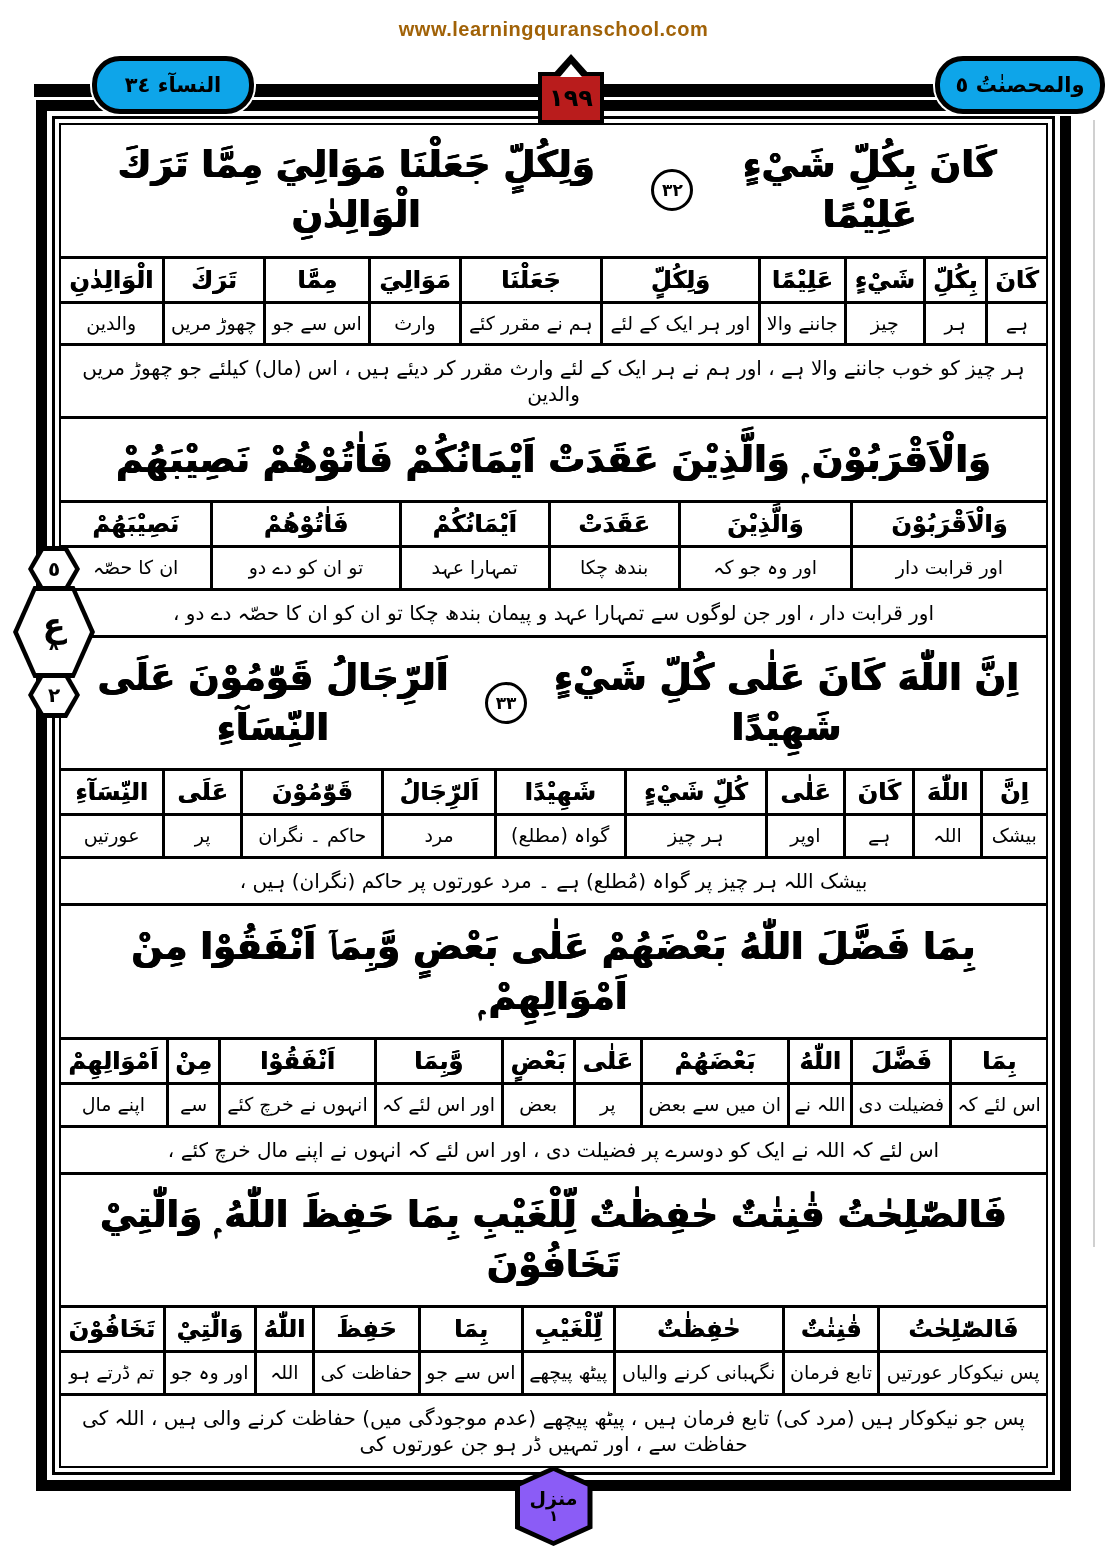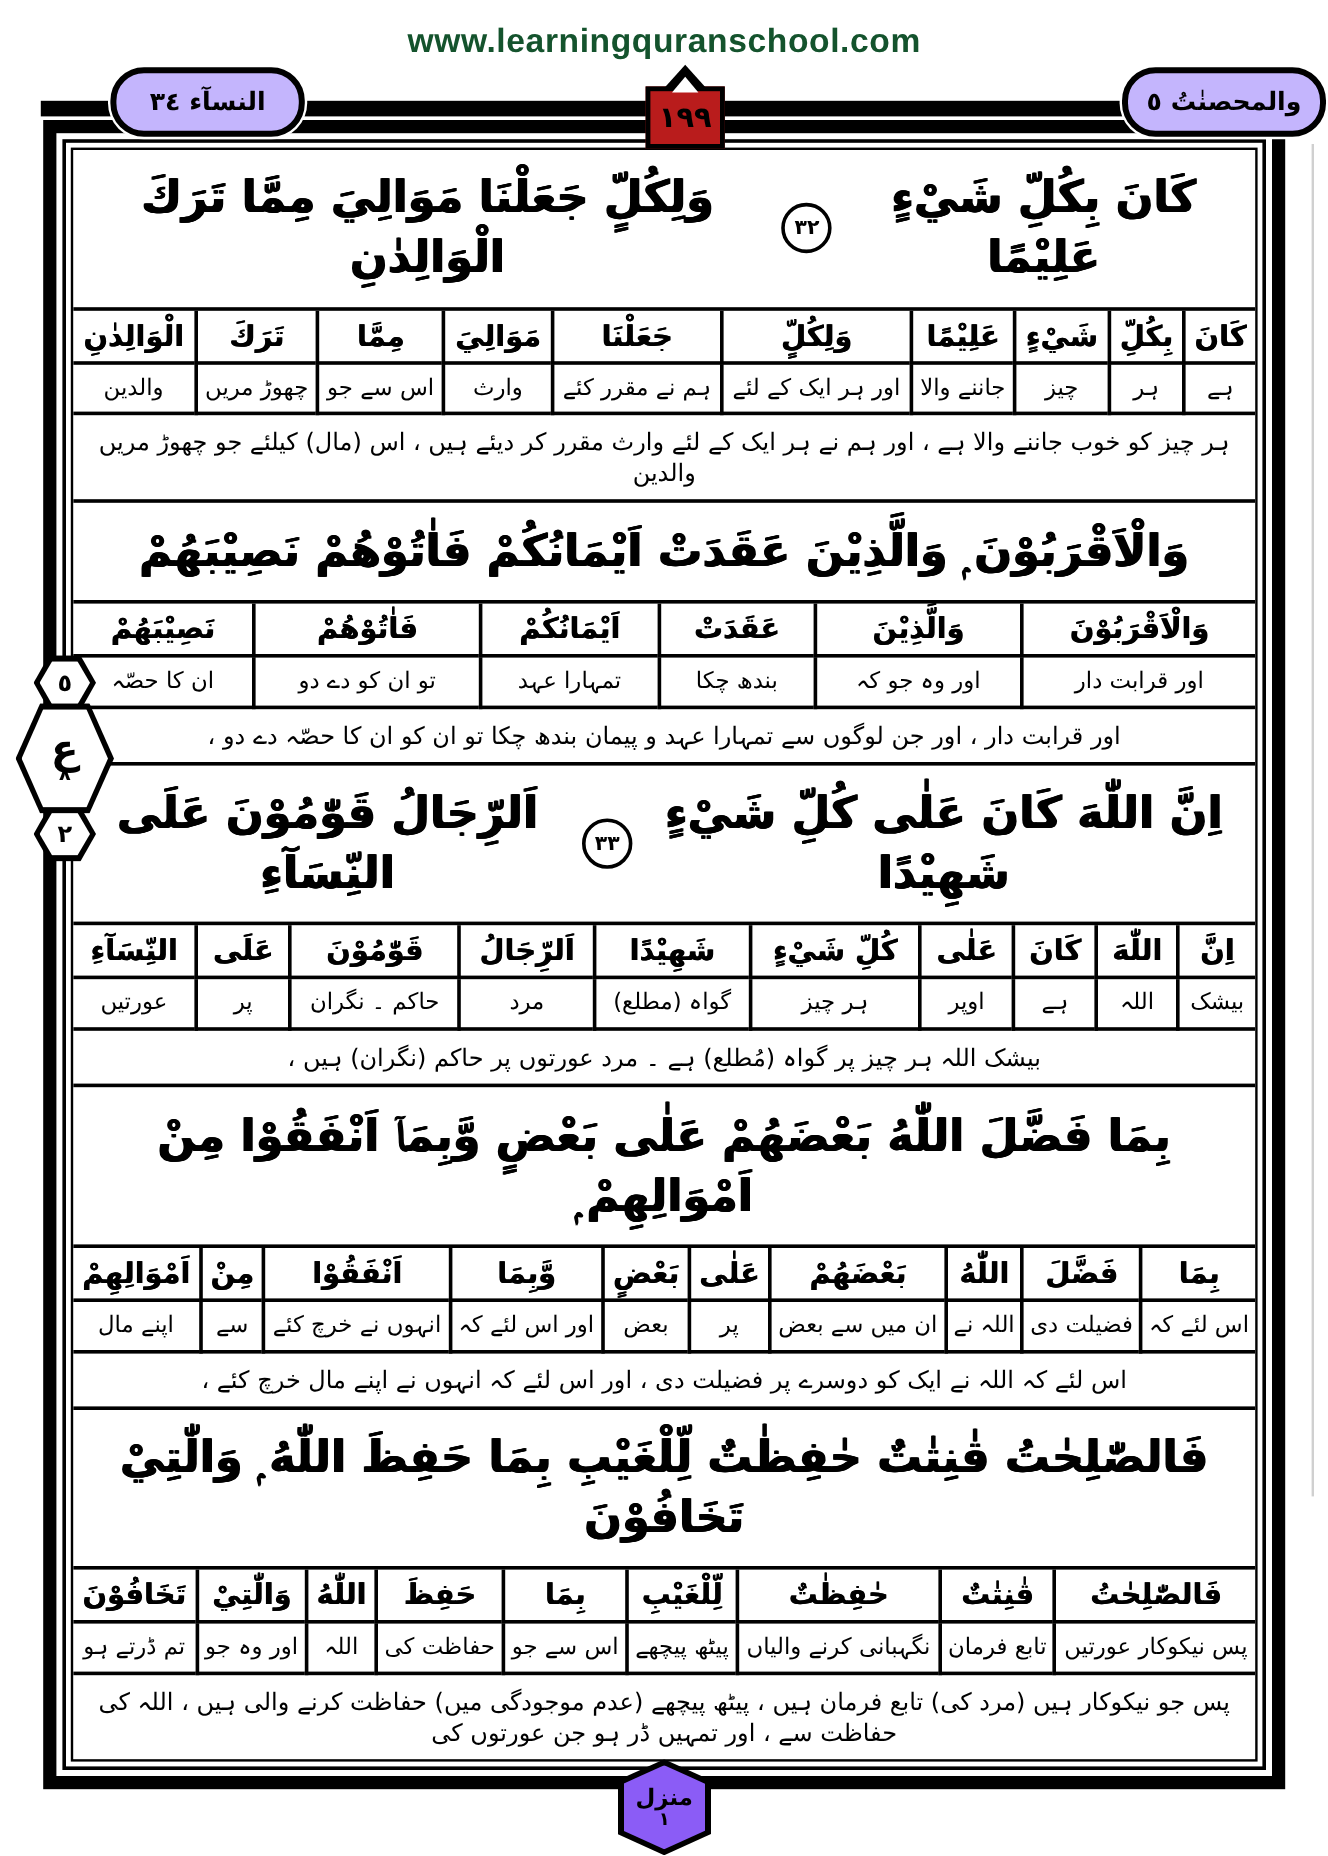--- a/index.html
+++ b/index.html
@@ -5,26 +5,26 @@
   html,body{margin:0;padding:0;background:#fff;}
   body{
     width:1107px;height:1547px;position:relative;overflow:hidden;
     font-family:"DejaVu Sans",sans-serif;color:#000;
     -webkit-font-smoothing:antialiased;
   }
   
   .site-url{
     position:absolute;top:18px;left:0;width:100%;
     text-align:center;font-family:"Liberation Sans",sans-serif;
-    font-size:28px;font-weight:600;letter-spacing:.5px;color:#14532d;
+    font-size:20px;font-weight:600;letter-spacing:.5px;color:#a16207;
   }
   
   .header-band{position:absolute;top:84px;left:34px;right:34px;height:13px;background:#000;}
   .badge{
-    position:absolute;background:#c4b5fd;border:5px solid #000;border-radius:28px;
+    position:absolute;background:#0ea5e9;border:5px solid #000;border-radius:28px;
     display:flex;align-items:center;justify-content:center;
     font-size:21px;font-weight:bold;z-index:3;direction:rtl;white-space:nowrap;
     box-shadow:0 0 0 2px #fff;
   }
   .badge-left{top:56px;left:92px;width:152px;height:48px;}
   .badge-right{top:56px;right:2px;width:160px;height:48px;}
   .badge-center{
     position:absolute;top:72px;left:538px;width:58px;height:44px;z-index:3;
     background:#b91c1c;border:4px solid #000;display:flex;align-items:center;justify-content:center;
     font-size:24px;font-weight:bold;

